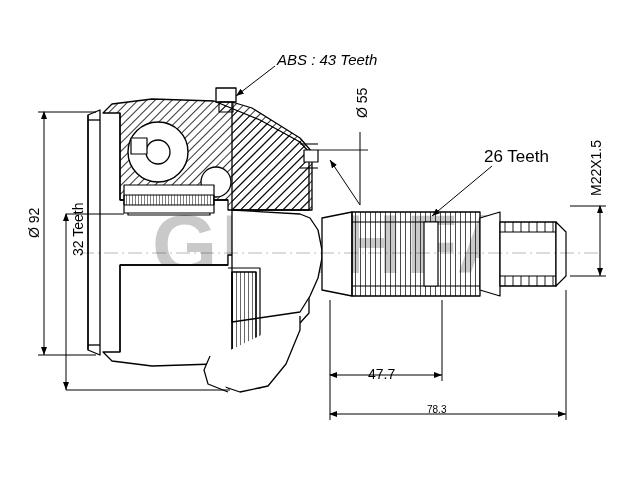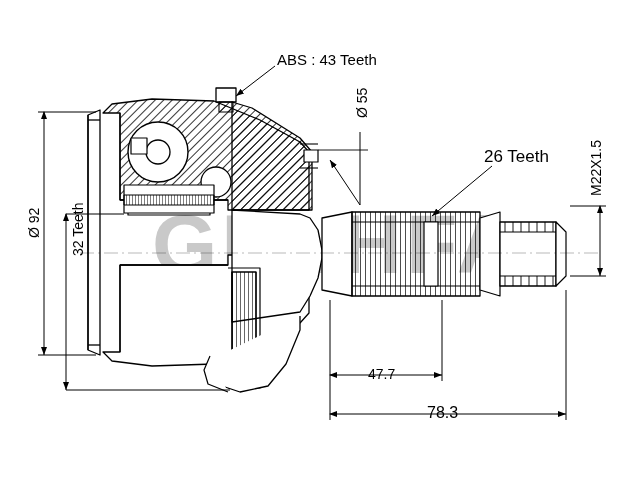--- a/index.html
+++ b/index.html
@@ -24,28 +24,28 @@
     left: 0;
     top: 0;
   }
   .lbl {
     position: absolute;
     font-family: "Liberation Sans", sans-serif;
     color: #000000;
     white-space: nowrap;
     line-height: 1;
   }
-  .lbl-abs      { left: 277px; top: 52px;  font-size: 15px; }
+  .lbl-abs      { left: 277px; top: 52px;  font-size: 15px; font-style: italic; }
   .lbl-d55      { left: 355px; top: 118px; font-size: 14px; transform: rotate(-90deg); transform-origin: left top; }
   .lbl-26       { left: 484px; top: 148px; font-size: 17px; }
   .lbl-m22      { left: 589px; top: 196px; font-size: 14px; transform: rotate(-90deg); transform-origin: left top; }
   .lbl-d92      { left: 27px;  top: 238px; font-size: 14px; transform: rotate(-90deg); transform-origin: left top; }
   .lbl-32       { left: 71px;  top: 256px; font-size: 14px; transform: rotate(-90deg); transform-origin: left top; }
   .lbl-477      { left: 368px; top: 367px; font-size: 14px; }
-  .lbl-783      { left: 427px; top: 405px; font-size: 16px; }
+  .lbl-783      { left: 427px; top: 405px; font-size: 10px; }
   .wm {
     position: absolute;
     left: 152px;
     top: 196px;
     font-size: 84px;
     font-weight: bold;
     color: #c9c9c9;
     letter-spacing: 4px;
     font-family: "Liberation Sans", sans-serif;
     user-select: none;

